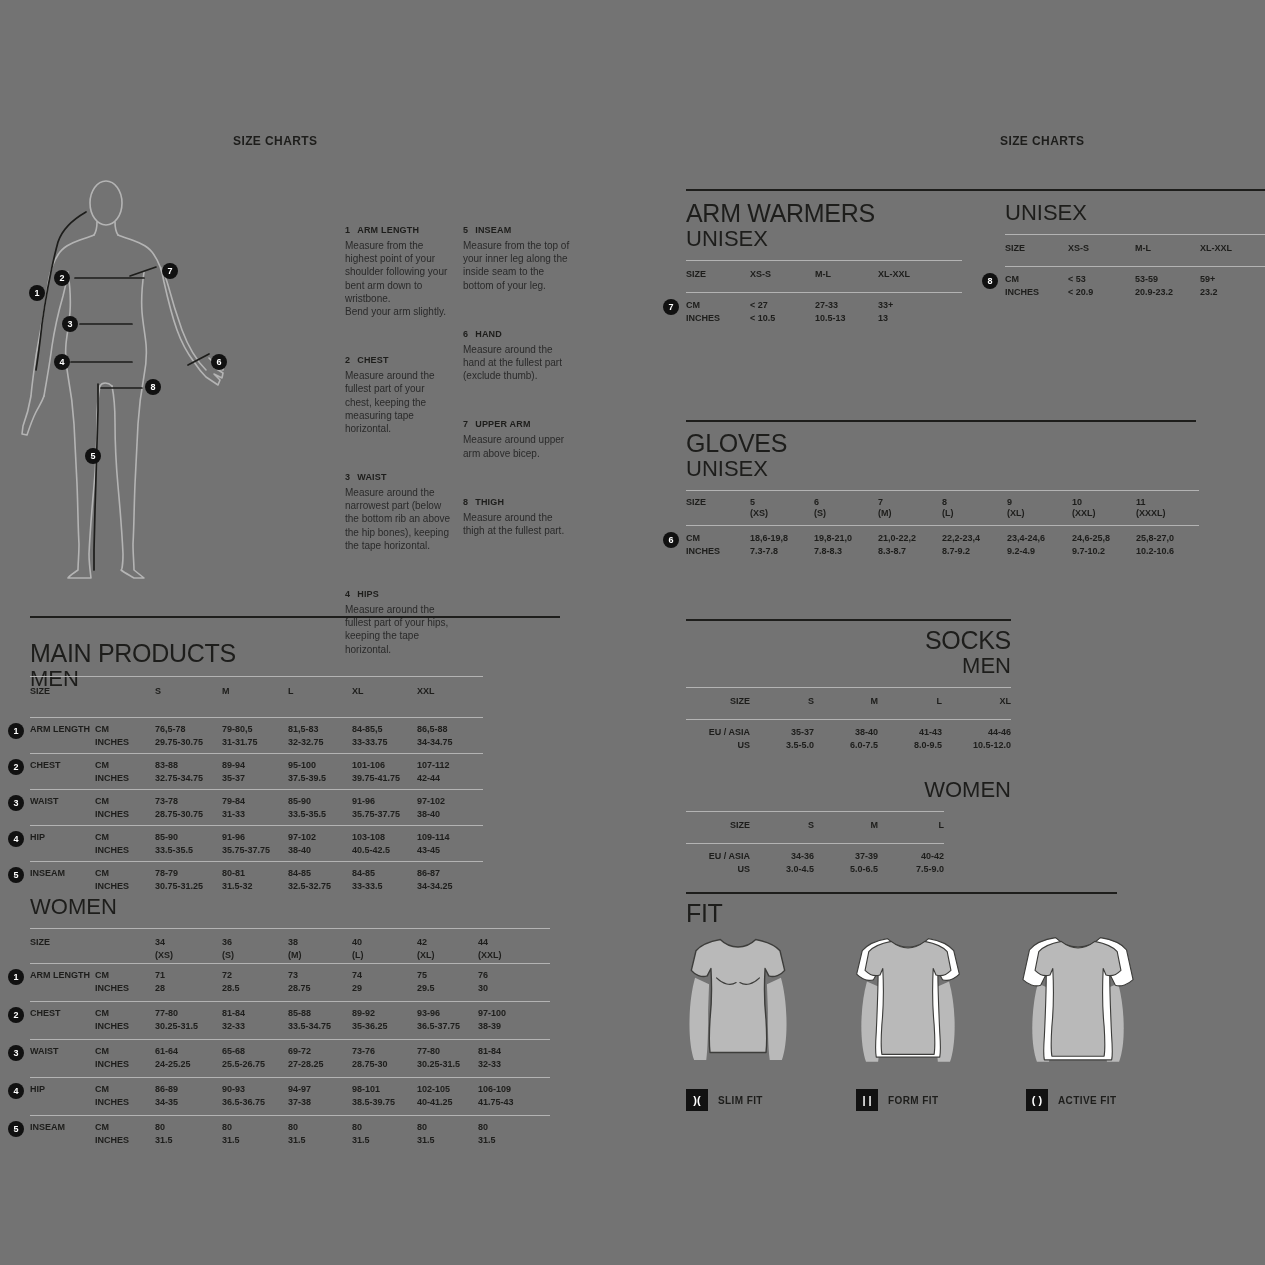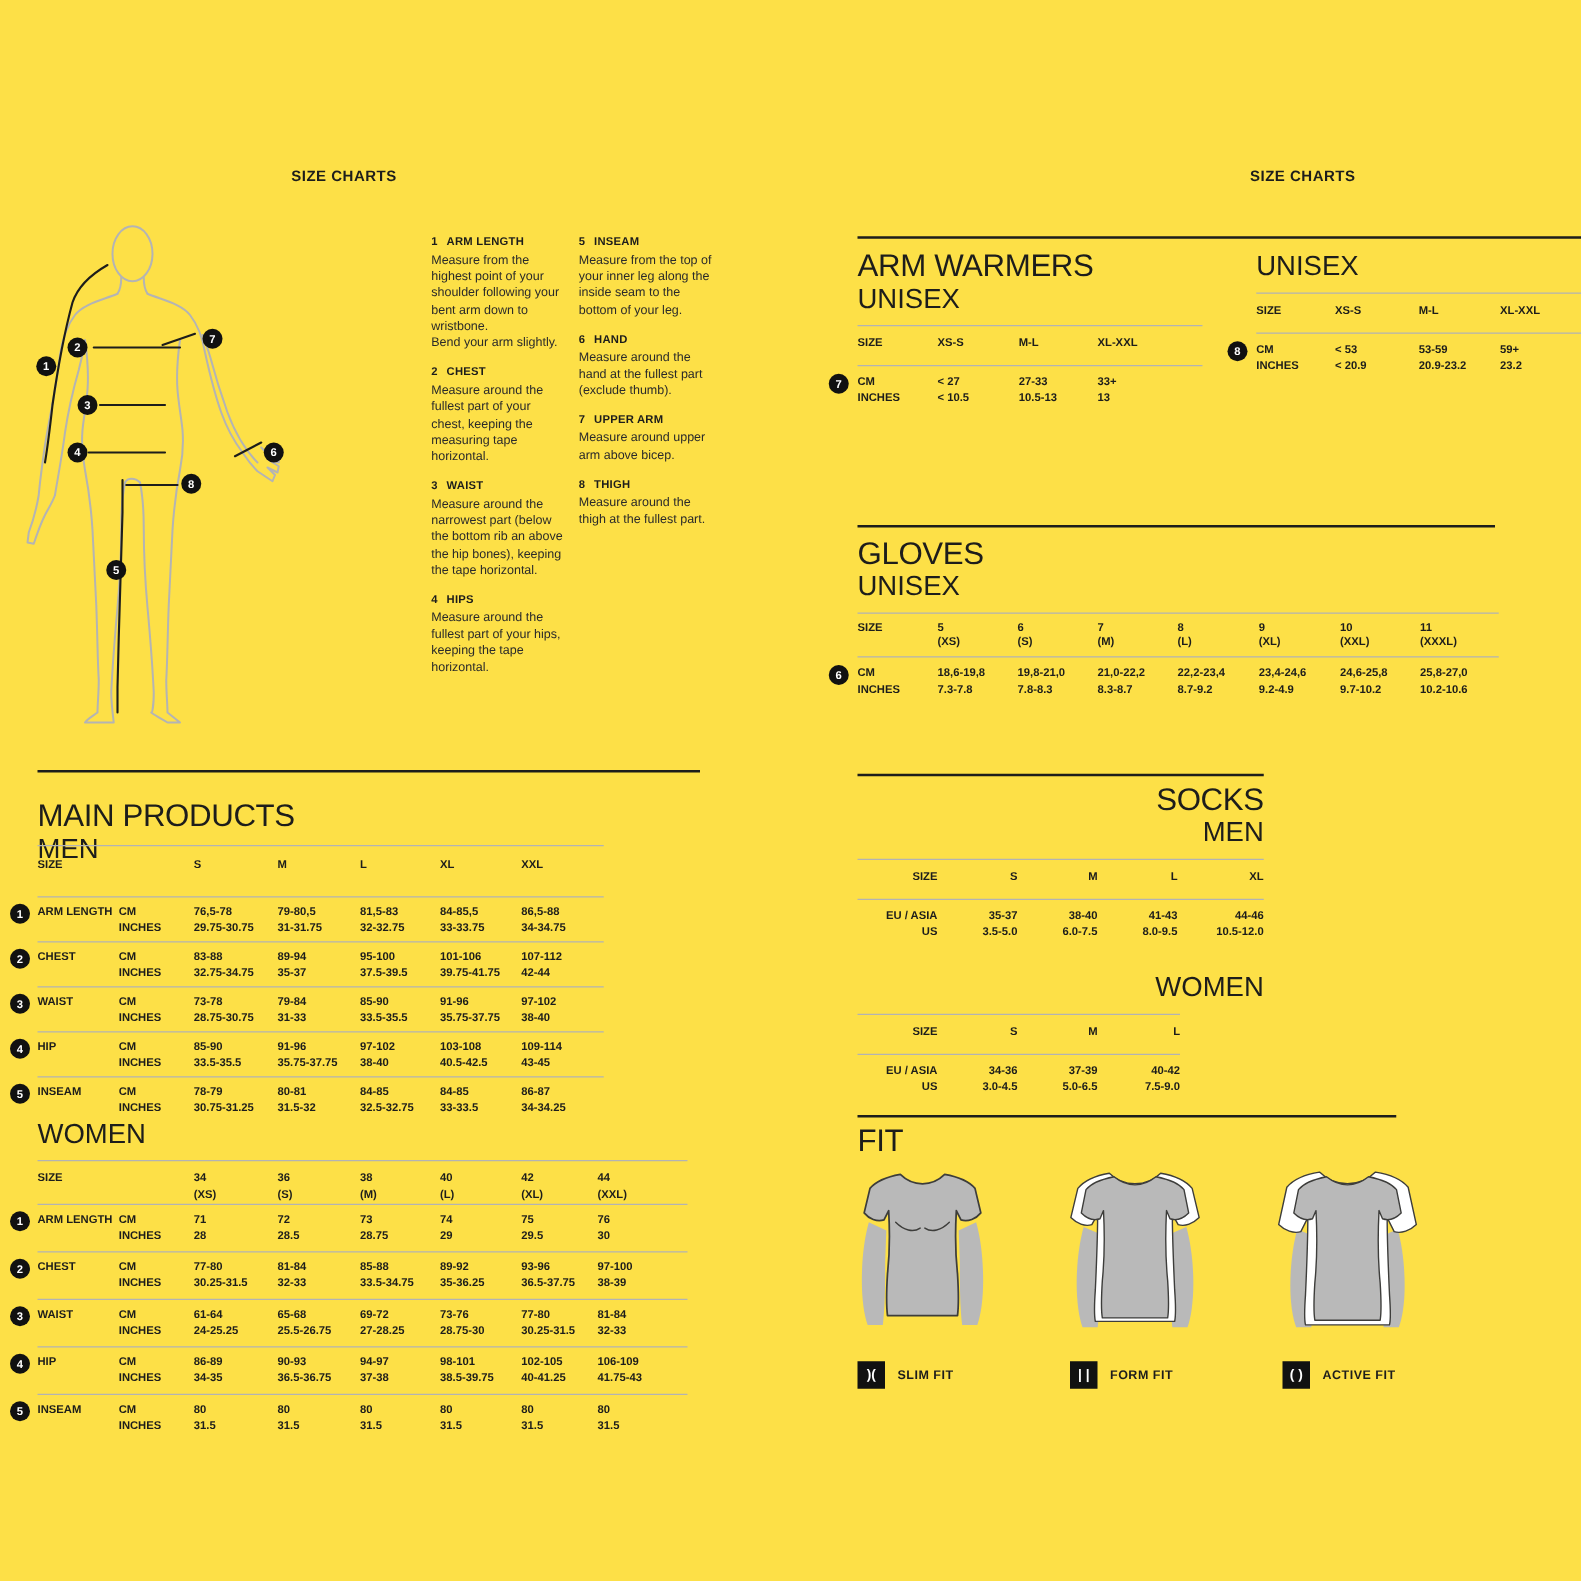--- a/index.html
+++ b/index.html
@@ -1,16 +1,16 @@
 <!DOCTYPE html>
 <html><head>
 <meta charset="utf-8">
 <style>
   html,body{margin:0;padding:0;background:#fff;}
-  #page{position:relative;width:1265px;height:1265px;background:#fde047;overflow:hidden;
+  #page{position:relative;width:1265px;height:1265px;background:#737373;overflow:hidden;
         font-family:"Liberation Sans",sans-serif;color:#1d1d1b;}
   .abs{position:absolute;}
   .small-title{font-size:12px;font-weight:bold;letter-spacing:.4px;}
   .rule{background:#1d1d1b;height:2px;}
   .big-title{font-size:25px;font-weight:normal;letter-spacing:-.3px;line-height:1.05;}
   .big-sub{font-size:22px;font-weight:400;letter-spacing:0;line-height:1.1;margin-top:1px;}
   
   .stable .thead{display:grid;border-top:1px solid #b3b3b3;border-bottom:1px solid #b3b3b3;
                  height:33px;box-sizing:border-box;padding-top:8px;}
   .stable .thead.h2{height:36px;padding-top:6px;}
@@ -33,21 +33,21 @@
   #sm-table .thead,#sm-table .tdata{grid-template-columns:64px 64px 64px 64px 69px;}
   #sw-table .thead,#sw-table .tdata{grid-template-columns:64px 64px 64px 66px;}
   .marker{position:absolute;width:16px;height:16px;border-radius:50%;background:#111;color:#fff;
           font-size:9px;font-weight:bold;display:flex;align-items:center;justify-content:center;}
   .mrow .marker{left:-22px;top:5px;}
   .tdata .marker{left:-23px;top:6px;}
   
   #instructions{display:flex;gap:10px;width:226px;}
   .icol{width:108px;}
   .iitem{margin-bottom:11px;}
-  .ititle{font-size:9px;font-weight:bold;margin-bottom:4px;letter-spacing:.2px;}
+  .ititle{font-size:9px;font-weight:bold;margin-bottom:4px;letter-spacing:.2px;margin-top:37px;}
   .ititle .inum{margin-right:7px;}
   .idesc{font-size:10px;line-height:1.32;color:#2a2a2a;white-space:pre-line;}
   
   .fit-label-row{display:flex;align-items:center;}
   .fit-icon{width:22px;height:22px;background:#111;color:#fff;font-weight:bold;font-size:11px;
             display:flex;align-items:center;justify-content:center;flex:0 0 22px;}
   .fit-label{font-size:10px;font-weight:bold;letter-spacing:.4px;margin-left:10px;}
 </style>
 </head>
 <body>

